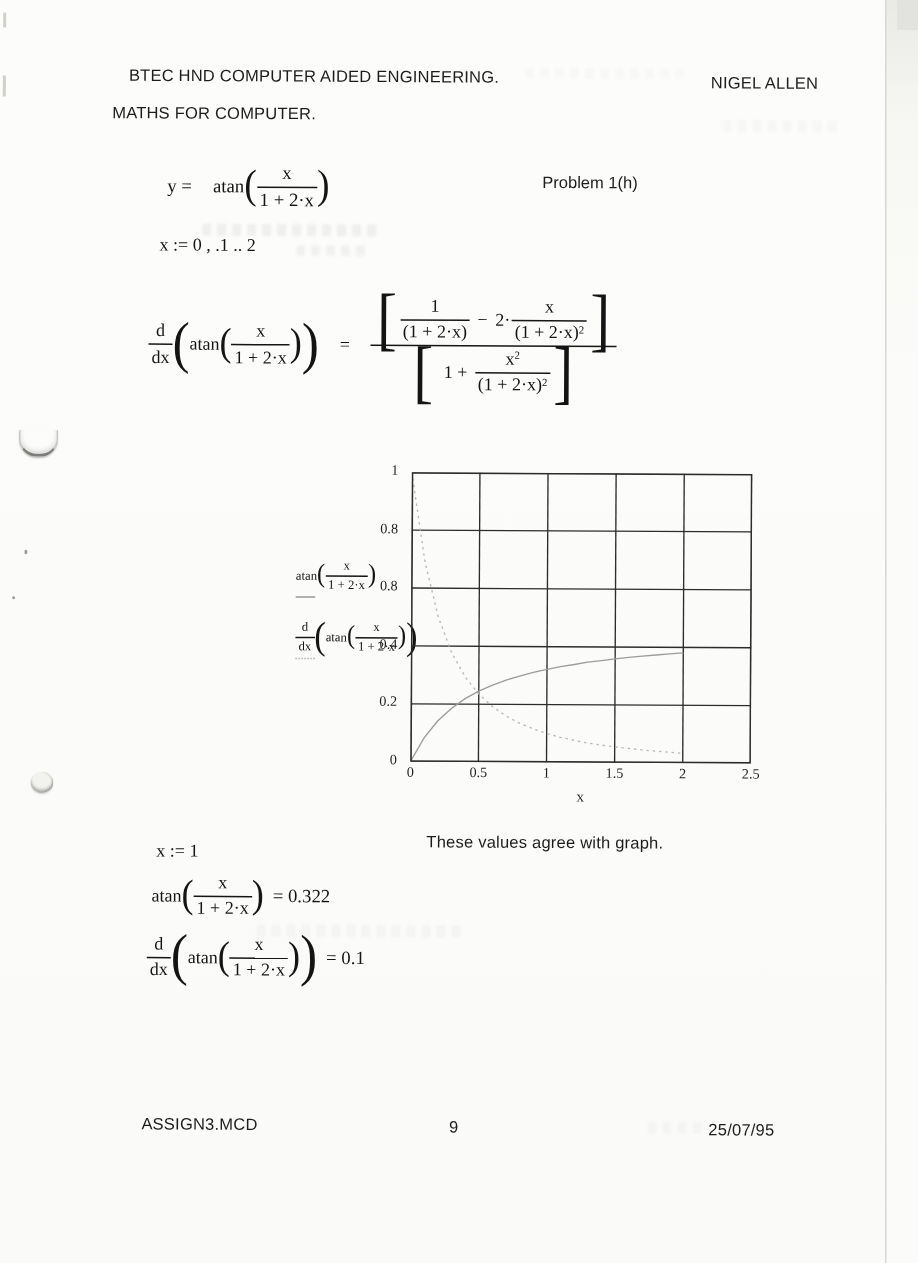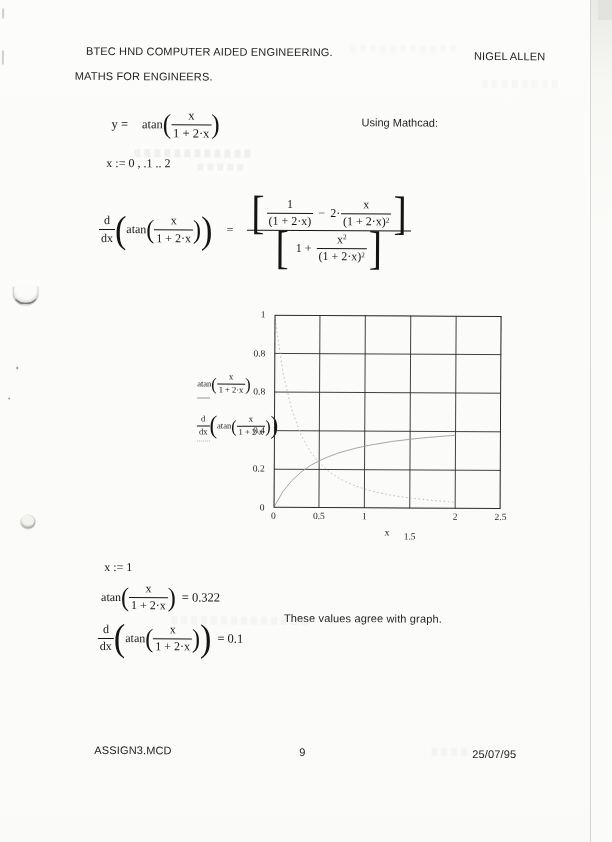--- a/index.html
+++ b/index.html
@@ -56,36 +56,36 @@
           filter:blur(.7px);border-radius:2px}
 </style>
 </head>
 <body>
 
 <div class="page">
   <div class="sheet">
 
     <div class="abs sans11" style="left:84px;top:46px">BTEC HND COMPUTER AIDED ENGINEERING.</div>
     <div class="abs sans11" style="left:472px;top:49px">NIGEL ALLEN</div>
-    <div class="abs sans11" style="left:73px;top:71px">MATHS FOR ENGINEERS.</div>
+    <div class="abs sans11" style="left:73px;top:71px">MATHS FOR COMPUTER.</div>
 
     <div class="abs mrow m f125" style="left:110px;top:109px">
       <span style="margin-right:14px">y =</span>
       <span>atan</span>
       <span class="paren p1">(</span>
       <span class="frac">
         <span class="fn">x</span>
         <span class="fb"></span>
         <span class="fd">1 + 2·x</span>
       </span>
       <span class="paren p1">)</span>
     </div>
 
     <div class="abs probtxt" style="left:360px;top:115px">
-      <div>Using Mathcad:</div>
+      <div>Problem 1(h)</div>
     </div>
 
     <div class="abs m f12" style="left:105px;top:157px">x := 0 , .1 .. 2</div>
 
     <div class="abs mrow m f12" style="left:98px;top:198px">
       <span class="frac">
         <span class="fn">d</span>
         <span class="fb"></span>
         <span class="fd">dx</span>
       </span>
@@ -194,21 +194,21 @@
         <span style="top: 80%;">0.2</span>
         <span style="top: 60%;">0.4</span>
         <span style="top: 40%;">0.8</span>
         <span style="top: 20%;">0.8</span>
         <span style="top: 0%;">1</span>
       </div>
     <div class="abs xticks">
         <span style="left: 0%;">0</span>
         <span style="left: 20%;">0.5</span>
         <span style="left: 40%;">1</span>
-        <span style="left: 60%; margin-top: 20px;">1.5</span>
+        <span style="left: 60%;">1.5</span>
         <span style="left: 80%;">2</span>
         <span style="left: 100%;">2.5</span>
       </div>
     <div class="abs xaxis-label">x</div>
 
     <div class="abs m f12" style="left:105px;top:561px">x := 1</div>
 
     <div class="abs mrow m f12" style="left:102px;top:583px">
       <span>atan</span>
       <span class="paren p1">(</span>
@@ -233,21 +233,21 @@
       <span class="frac">
         <span class="fn">x</span>
         <span class="fb"></span>
         <span class="fd">1 + 2·x</span>
       </span>
       <span class="paren p1">)</span>
       <span class="paren p2">)</span>
       <span class="f125" style="margin-left:6px">= 0.1</span>
     </div>
 
-    <div class="abs sans11" style="left:285px;top:612px">These values agree with graph.</div>
+    <div class="abs sans11" style="left:285px;top:556px">These values agree with graph.</div>
 
     <div class="abs sans11" style="left:96px;top:745px">ASSIGN3.MCD</div>
     <div class="abs sans11" style="left:301px;top:746px">9</div>
     <div class="abs sans11" style="left:474px;top:747px">25/07/95</div>
 
     <div class="abs punch-u"></div>
     <div class="abs punch-dot"></div>
     <div class="abs speck" style="left:16px;top:368px;width:2px;height:3px"></div>
     <div class="abs speck" style="left:8px;top:399px;width:2px;height:2px"></div>
     <div class="abs nub" style="left:0;top:10px;width:2px;height:10px"></div>

